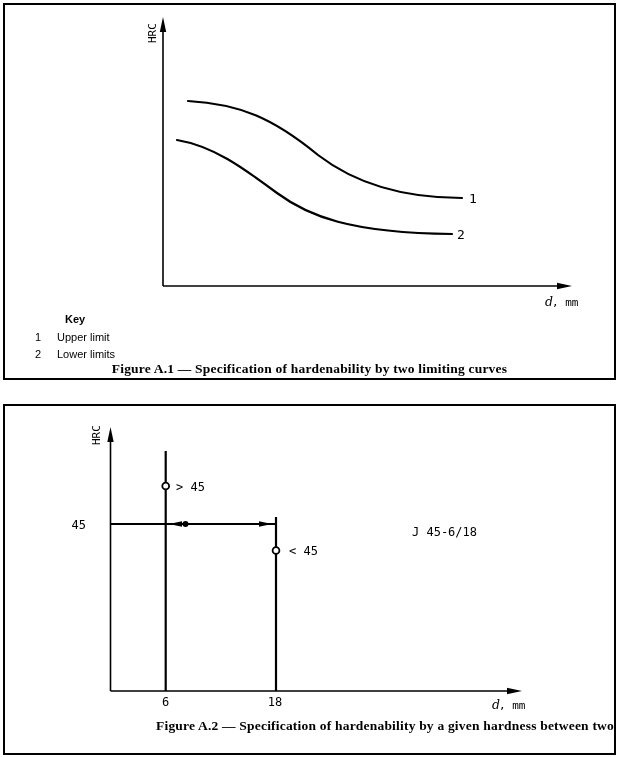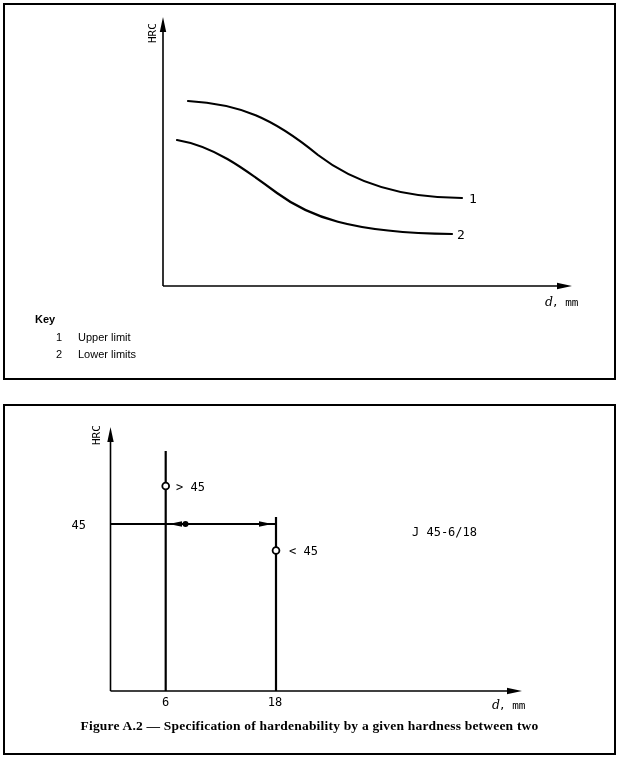--- a/index.html
+++ b/index.html
@@ -43,43 +43,43 @@
   .key-block {
     position: absolute;
     left: 30px;
     top: 308px;
     font-size: 11px;
     line-height: 13px;
   }
   .key-title {
     font-weight: bold;
     margin-bottom: 5px;
+    text-align: center;
   }
   .key-row {
     margin-top: 4px;
-    margin-left: 21px;
   }
   .key-num {
     display: inline-block;
     width: 22px;
   }
 
   .caption {
     position: absolute;
     left: 0;
     width: 100%;
     text-align: center;
     font-family: "Liberation Serif", serif;
     font-weight: bold;
     font-size: 13.5px;
     line-height: 15px;
     letter-spacing: 0.2px;
   }
   #fig1-caption { top: 356px; }
-  #fig2-caption { top: 312px; }
+  #fig2-caption { top: 312px; text-align: right; }
   .caption-line { display: block; }
 </style>
 </head>
 <body>
 
 <div class="figure-box" id="fig1-box">
 
   <svg class="diagram-svg" width="608" height="350" viewBox="0 0 608 350">
 
     <line x1="158" y1="281" x2="158" y2="24" stroke="#000" stroke-width="1.6"></line>
@@ -101,20 +101,21 @@
   <div class="key-block">
     <div class="key-title">Key</div>
     <div class="key-row">
       <span class="key-num">1</span><span>Upper limit</span>
     </div>
     <div class="key-row">
       <span class="key-num">2</span><span>Lower limits</span>
     </div>
   </div>
 
+  <div class="caption" id="fig1-caption">Figure A.1 — Specification of hardenability by two limiting curves</div>
 </div>
 
 <div class="figure-box" id="fig2-box">
 
   <svg class="diagram-svg" width="608" height="310" viewBox="0 0 608 310">
 
     <line x1="105.5" y1="285" x2="105.5" y2="33" stroke="#000" stroke-width="1.6"></line>
     <polygon points="105.5,21 102.3,36 108.7,36" fill="#000"></polygon>
     <line x1="105.5" y1="285" x2="508" y2="285" stroke="#000" stroke-width="1.6"></line>
     <polygon points="517,285 502,281.8 502,288.2" fill="#000"></polygon>

